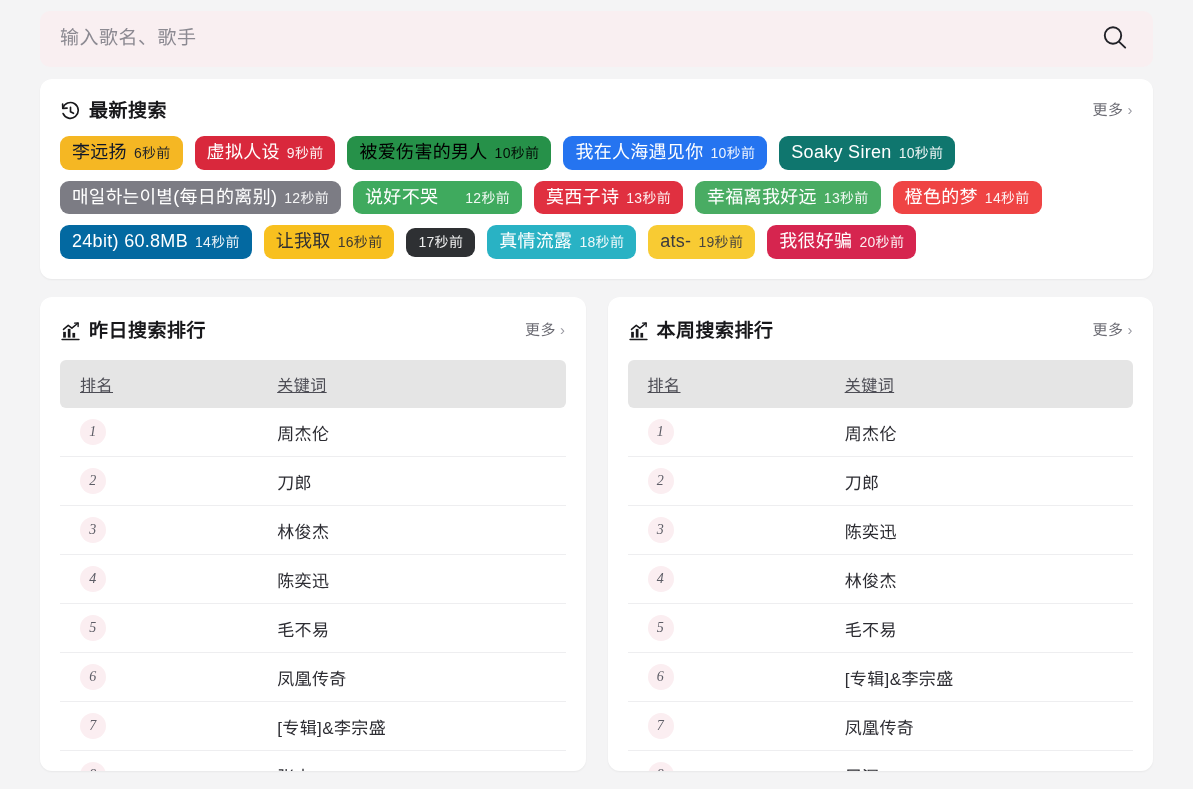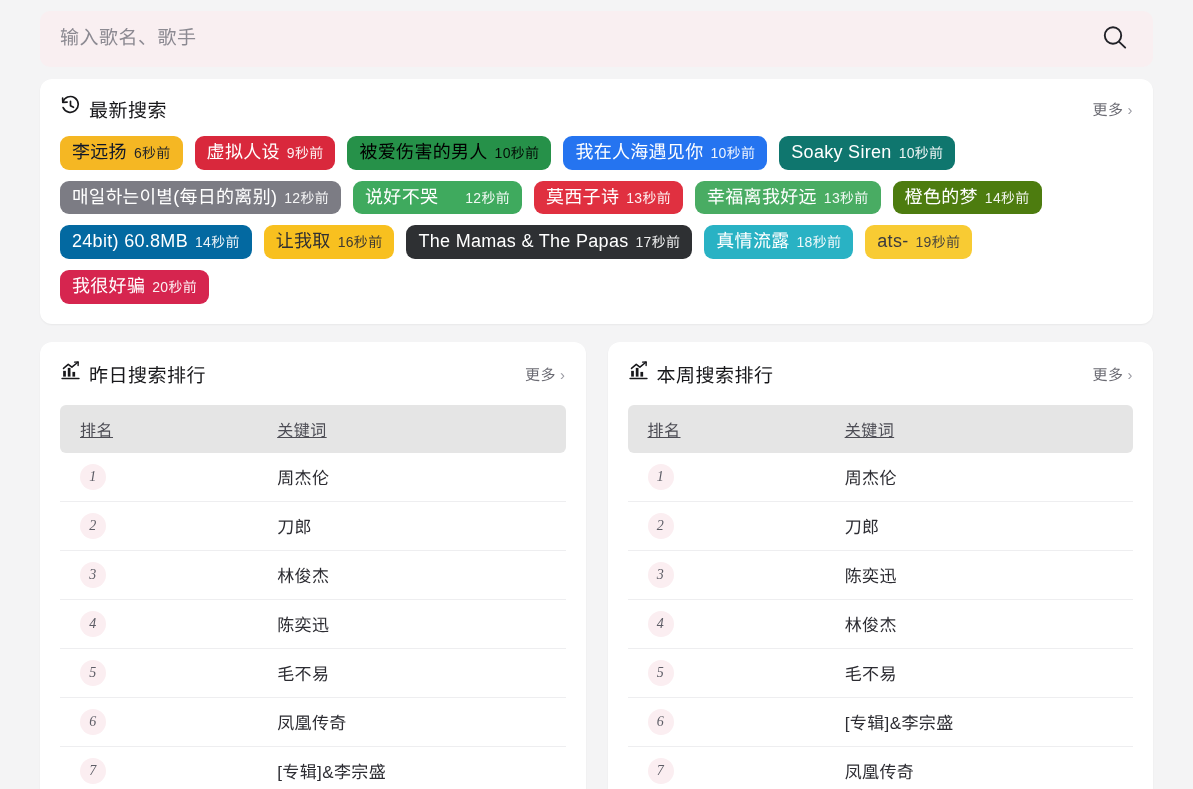--- a/index.html
+++ b/index.html
@@ -63,24 +63,24 @@
     margin-top: 12px;
     padding: 16px 20px 20px 20px;
   }
   .card-head {
     display: flex;
     align-items: center;
     justify-content: space-between;
   }
   .card-title {
     display: flex;
-    align-items: flex-start;
+    align-items: flex-end;
     gap: 8px;
     font-size: 19px;
-    font-weight: normal;
+    font-weight: bold;
     color: #18181b;
     letter-spacing: .5px;
   }
   .card-title .ttl-ico { display: flex; align-items: center; }
   .more-link {
     font-size: 15px;
     color: #6b6b73;
     text-decoration: none;
     white-space: nowrap;
     letter-spacing: .5px;
@@ -223,34 +223,33 @@
           <span class="t-time">12秒前</span>
         </a>
         <a class="tag" href="#" style="background: rgb(224, 48, 64); color: rgb(255, 255, 255); text-decoration: none;">
           <span class="t-text">莫西子诗</span>
           <span class="t-time">13秒前</span>
         </a>
         <a class="tag" href="#" style="background: rgb(73, 172, 99); color: rgb(255, 255, 255); text-decoration: none;">
           <span class="t-text">幸福离我好远</span>
           <span class="t-time">13秒前</span>
         </a>
-        <a class="tag" href="#" style="background: #4d7c0f; color: rgb(255, 255, 255); text-decoration: none;">
+        <a class="tag" href="#" style="background: #ef4444; color: rgb(255, 255, 255); text-decoration: none;">
           <span class="t-text">橙色的梦</span>
           <span class="t-time">14秒前</span>
         </a>
         <a class="tag" href="#" style="background: #0369a1; color: rgb(255, 255, 255); text-decoration: none;">
           <span class="t-text">24bit)  60.8MB</span>
           <span class="t-time">14秒前</span>
         </a>
         <a class="tag" href="#" style="background: rgb(248, 192, 31); color: rgb(47, 47, 51); text-decoration: none;">
           <span class="t-text">让我取</span>
           <span class="t-time">16秒前</span>
         </a>
         <a class="tag" href="#" style="background: rgb(46, 48, 51); color: rgb(255, 255, 255); text-decoration: none;">
-          <span class="t-text">The Mamas &amp; The Papas</span>
           <span class="t-time">17秒前</span>
         </a>
         <a class="tag" href="#" style="background: rgb(41, 178, 196); color: rgb(255, 255, 255); text-decoration: none;">
           <span class="t-text">真情流露</span>
           <span class="t-time">18秒前</span>
         </a>
         <a class="tag" href="#" style="background: rgb(248, 203, 51); color: rgb(58, 58, 63); text-decoration: none;">
           <span class="t-text">ats-</span>
           <span class="t-time">19秒前</span>
         </a>

